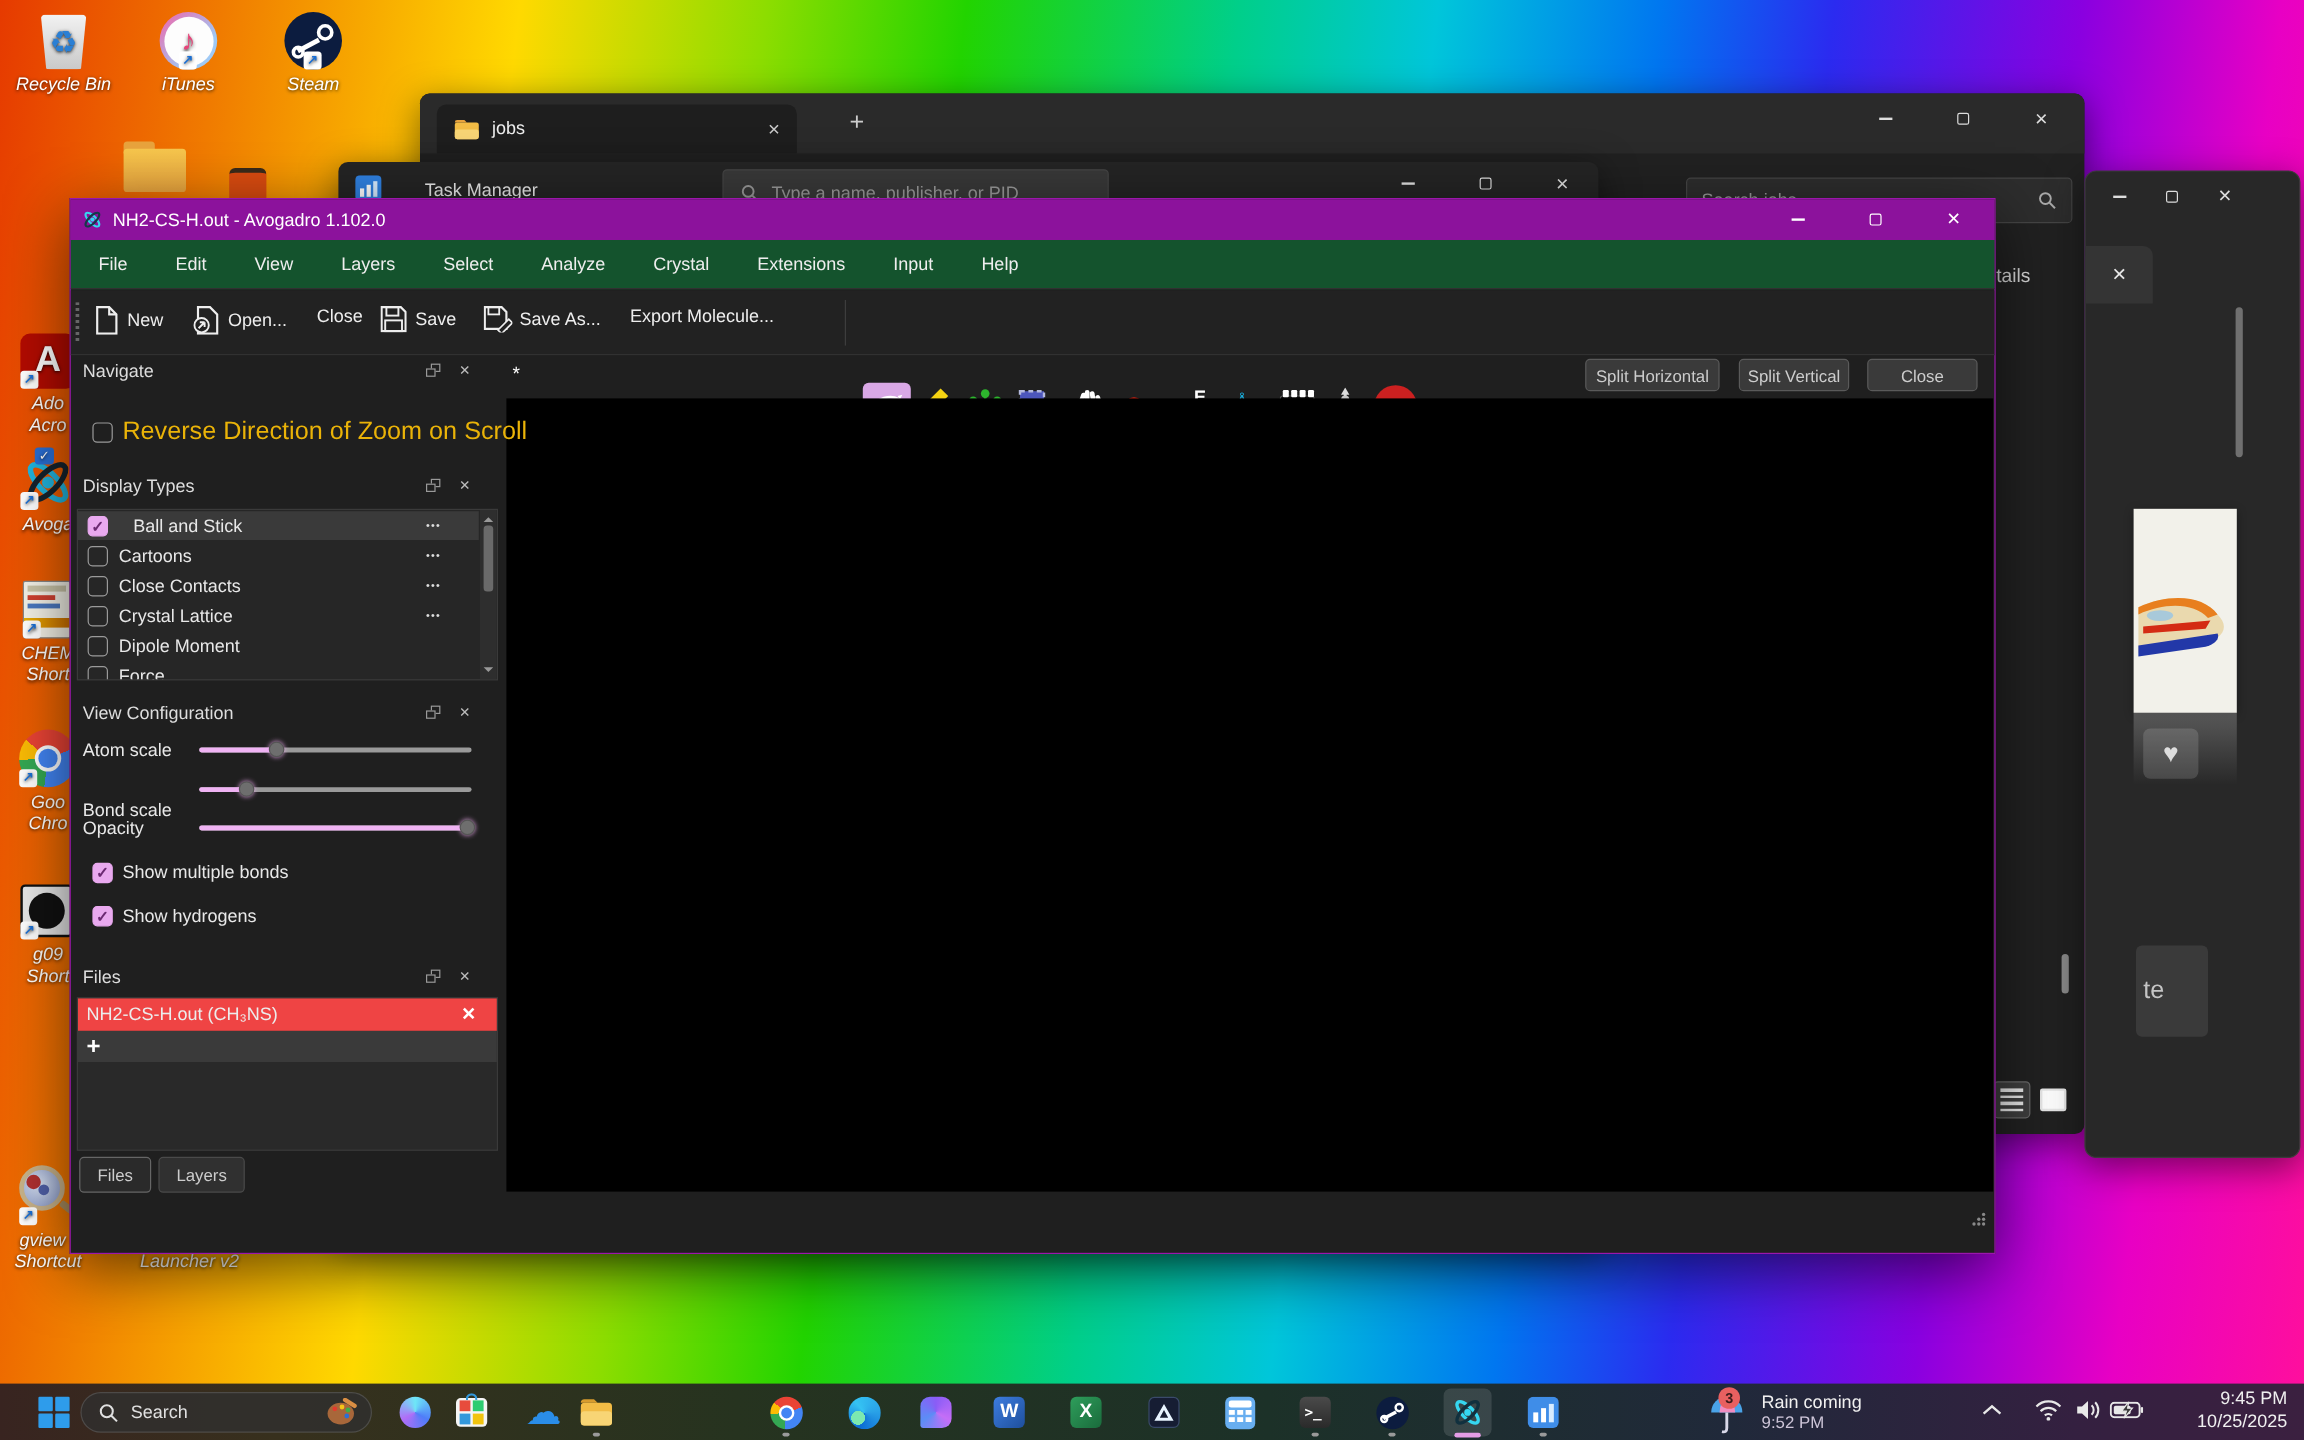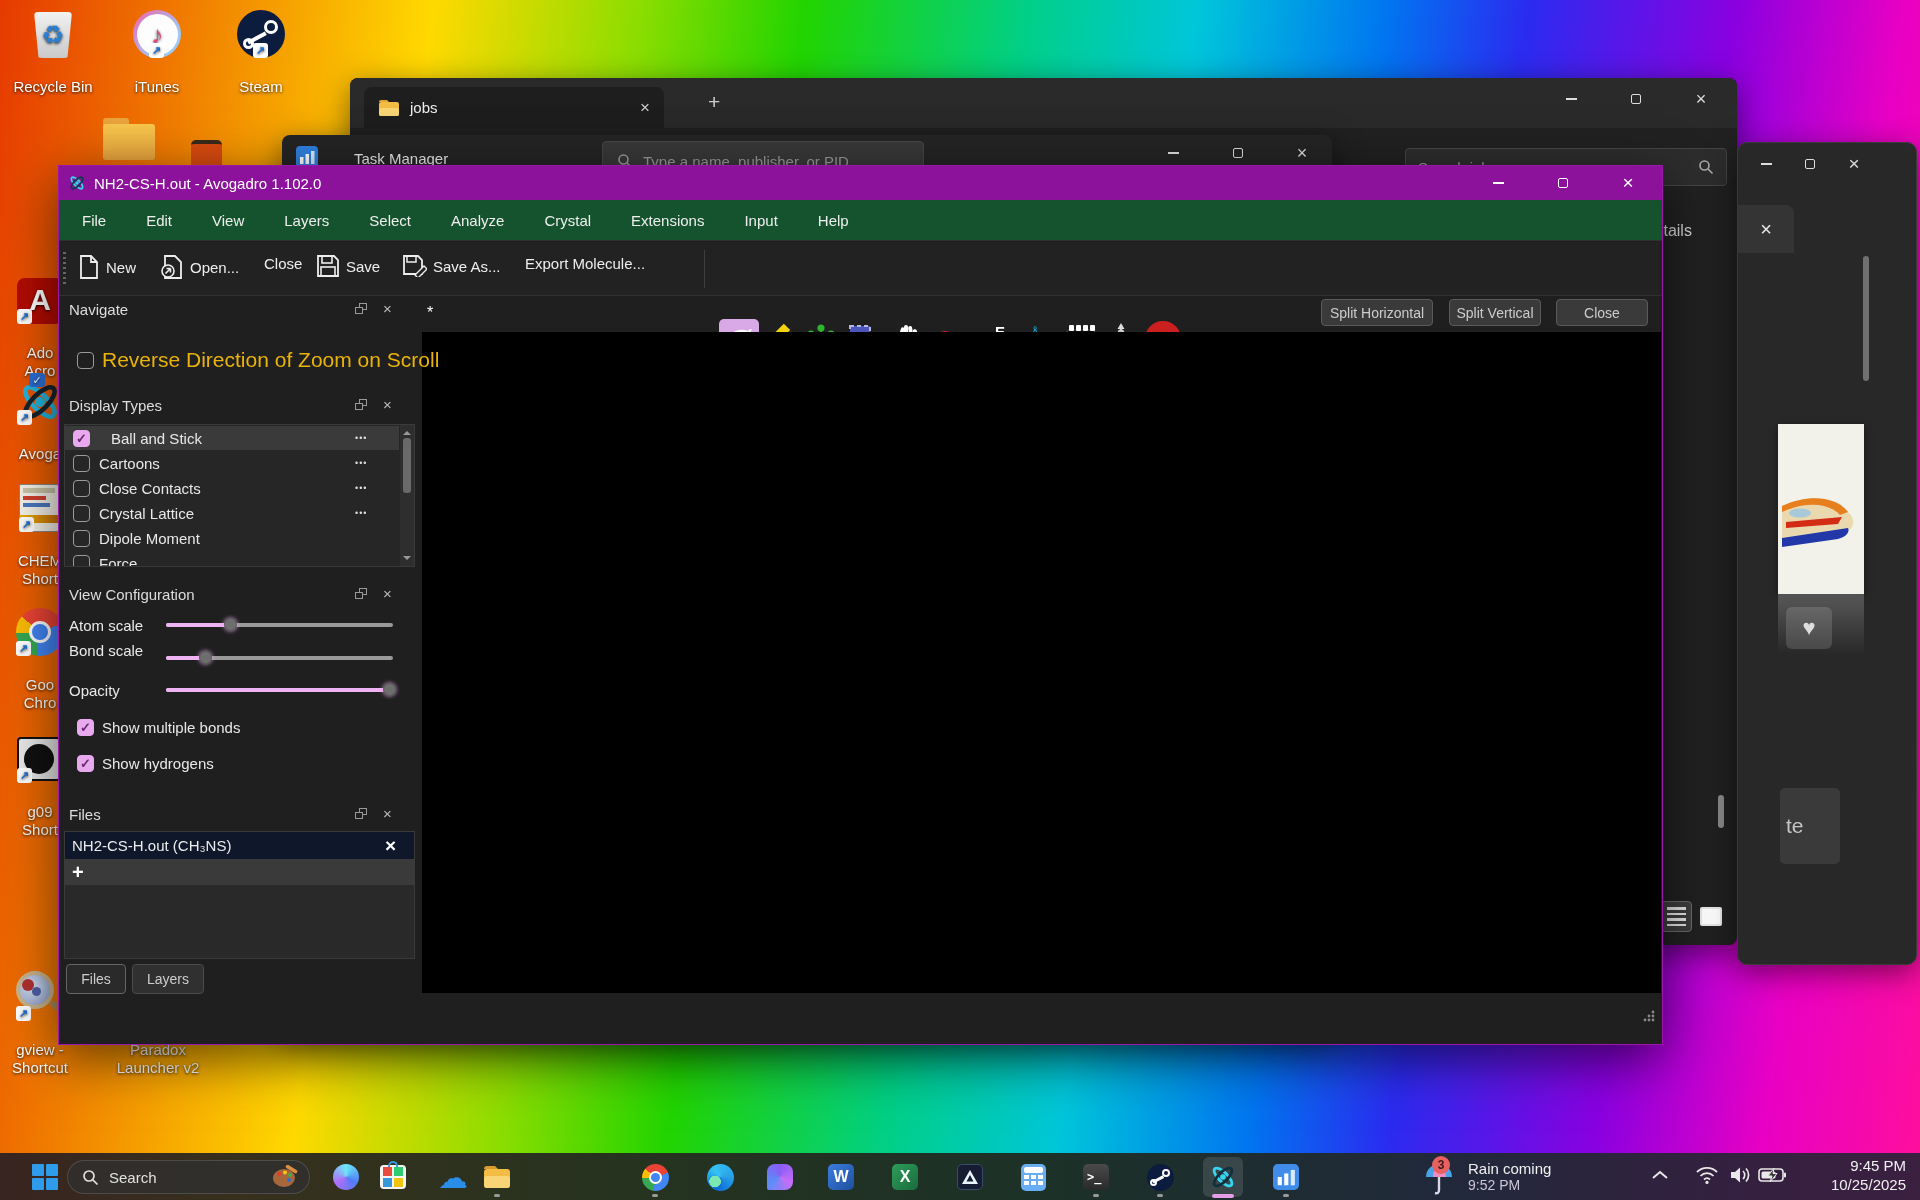--- a/index.html
+++ b/index.html
@@ -6,21 +6,21 @@
   body { font-family:"Liberation Sans", sans-serif; }
   .screen { position:relative; width:1920px; height:1200px; overflow:hidden;
     background:linear-gradient(97deg,#e63a00 0%,#f07b00 9%,#ffd900 21%,#8cdd00 31%,#22d400 39%,#00cf8a 50%,#00c6da 58%,#0077f0 67%,#2b2bf0 74%,#8a00e0 84%,#e800c4 92%,#ff0f9c 100%);
   }
   .abs { position:absolute; }
 
   
   .dicon { position:absolute; width:96px; text-align:center; color:#fff; font-size:15px;
            text-shadow:0 1px 3px rgba(0,0,0,.85); cursor:default; }
   .dicon .ig { position:relative; height:50px; display:flex; align-items:flex-end; justify-content:center; }
-  .dicon .lbl { margin-top:20px; line-height:18px; white-space:pre-line; }
+  .dicon .lbl { margin-top:4px; line-height:18px; white-space:pre-line;font-style:italic; }
   .sc-arrow { position:absolute; left:16px; bottom:0; width:15px; height:15px; background:#fff;
               border-radius:3px; color:#1a6fd4; font-size:11px; line-height:15px; font-weight:bold; }
   .circle { border-radius:50%; }
 
   
   .winctl { color:#ddd; font-size:15px; display:flex; align-items:center; justify-content:center;
             width:40px; height:26px; }
   .glyph-min { width:11px; height:1.5px; background:#ddd; display:inline-block; }
   .glyph-max { width:10px; height:10px; border:1.2px solid #ddd; border-radius:2px; display:inline-block; }
 
@@ -568,21 +568,21 @@
           <i></i>
           <i></i>
         </span>
       <span class="x-ic">×</span>
     </div>
     <span class="abs" style="left:10px;top:451px;color:#e8e8e8;font-size:15px;">Atom scale</span>
     <div class="slider-track" style="left:107px;top:457px;">
       <div class="slider-fill" style="width: 28%;"></div>
       <div class="slider-thumb" style="left:58px;"></div>
     </div>
-    <span class="abs" style="left:10px;top:476px;color:#e8e8e8;font-size:15px;">Bond scale</span>
+    <span class="abs" style="left:10px;top:501px;color:#e8e8e8;font-size:15px;">Bond scale</span>
     <div class="slider-track" style="left:107px;top:490px;">
       <div class="slider-fill" style="width: 17%;"></div>
       <div class="slider-thumb" style="left:33px;"></div>
     </div>
     <span class="abs" style="left:10px;top:516px;color:#e8e8e8;font-size:15px;">Opacity</span>
     <div class="slider-track" style="left:107px;top:522px;">
       <div class="slider-fill" style="width: 99%;"></div>
       <div class="slider-thumb" style="left:217px;"></div>
     </div>
     <div class="abs" style="left:18px;top:553px;display:flex;align-items:center;gap:8px;">
@@ -596,21 +596,21 @@
 
     <span class="panel-title" style="left:10px;top:640px;">Files</span>
     <div class="panel-icons" style="left:296px;top:642px;">
       <span class="float-ic">
           <i></i>
           <i></i>
         </span>
       <span class="x-ic">×</span>
     </div>
     <div class="abs" style="left:5px;top:665px;width:351px;height:128px;background:#292929;border:1px solid #3a3a3a;">
-      <div style="position:relative;height:27px;background:#0f172a;display:flex;align-items:center;color:#ececec;font-size:15px;">
+      <div style="position:relative;height:27px;background:#ef4444;display:flex;align-items:center;color:#ececec;font-size:15px;">
         <span style="margin-left:7px;">NH2-CS-H.out (CH₃NS)</span>
         <span style="position:absolute;left:320px;color:#fff;font-size:19px;font-weight:bold;">×</span>
       </div>
       <div style="height:26px;background:#3a3a3a;display:flex;align-items:center;">
         <span style="margin-left:7px;color:#fff;font-size:20px;font-weight:bold;line-height:20px;">+</span>
       </div>
     </div>
     <div class="abs btn" style="left:7px;top:798px;width:60px;height:30px;background:#2a2a2a;border-color:#666;">
         <span>Files</span>
       </div>

